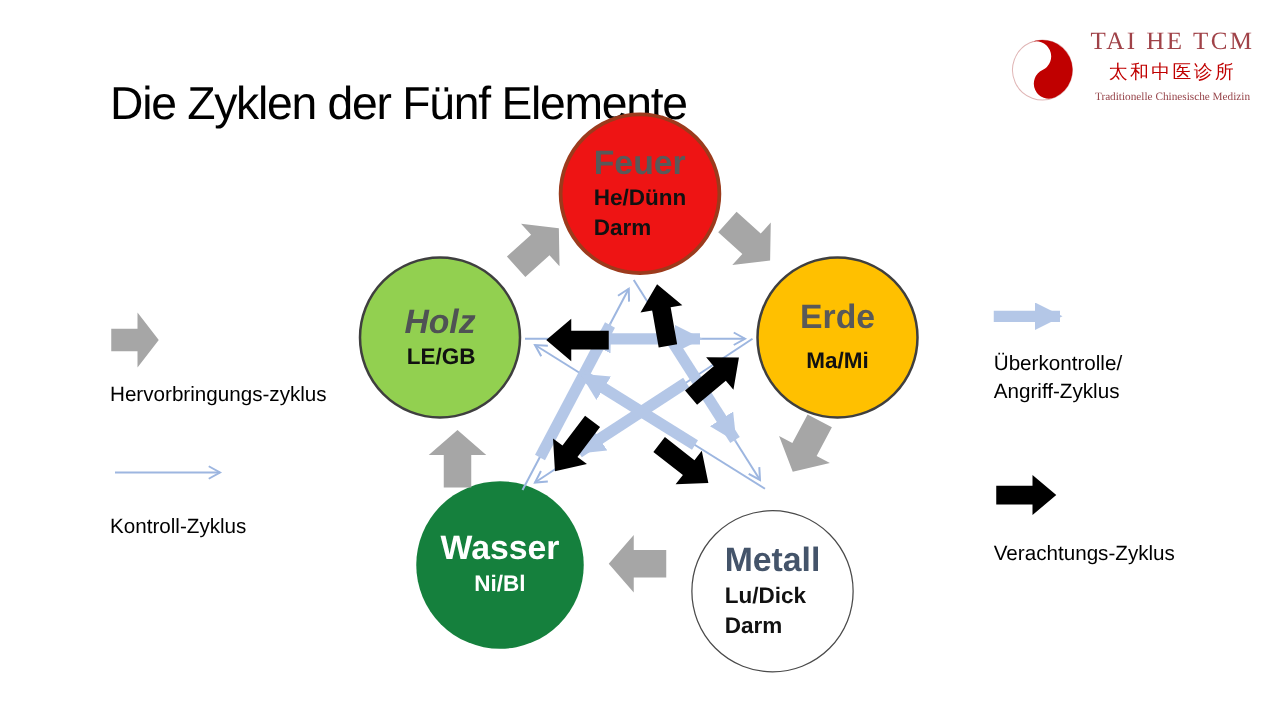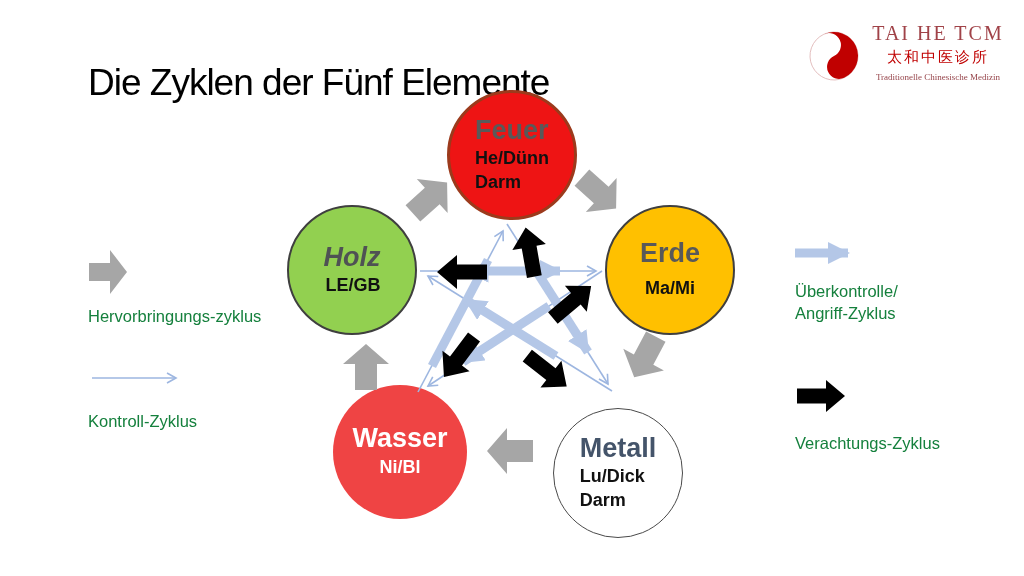--- a/index.html
+++ b/index.html
@@ -27,21 +27,21 @@
   .c-feuer  { left:447px; top:90px;  width:130px; height:130px; border:3px solid; }
   .c-erde   { left:605px; top:205px; width:130px; height:130px; border:2px solid; }
   .c-holz   { left:287px; top:205px; width:130px; height:130px; border:2px solid; }
   .c-wasser { left:333px; top:385px; width:134px; height:134px; }
   .c-metall { left:553px; top:408px; width:130px; height:130px; border:1.5px solid; }
   .etxt { text-align:center; }
   .etxt.left { text-align:left; }
   .ename  { font-size:27px; font-weight:700; line-height:1.05; }
   .eorgans{ font-size:18px; font-weight:700; white-space:pre-line; line-height:1.3; margin-top:3px; }
   
-  .legend-label { position:absolute; font-size:16.5px; color:#15803d; white-space:pre-line; line-height:1.35; }
+  .legend-label { position:absolute; font-size:16.5px; color:#000000; white-space:pre-line; line-height:1.35; }
   .lg-generation { left:88px;  top:305px; }
   .lg-control    { left:88px;  top:410px; }
   .lg-overcontrol{ left:795px; top:280px; }
   .lg-insult     { left:795px; top:432px; }
   
   svg.overlay { position:absolute; left:0; top:0; z-index:3; pointer-events:none; }
   .gen-arrow    { fill:#A6A6A6; }
   .insult-arrow { fill:#000000; }
   .ctl-line   { stroke:#9DB6E0; stroke-width:1.6; fill:none; }
   .over-line  { stroke:#B4C7E7; stroke-width:9;  fill:none; }
@@ -85,21 +85,21 @@
   </div>
 
   <div class="circle c-metall" style="background-color: rgb(255, 255, 255); border-color: rgb(74, 74, 74);">
     <div class="etxt left">
       <div class="ename" style="color: rgb(68, 84, 106);">Metall</div>
       <div class="eorgans" style="color: rgb(17, 17, 17);">Lu/Dick
 Darm</div>
     </div>
   </div>
 
-  <div class="circle c-wasser" style="background-color: #ef4444; border-color: rgb(11, 11, 11); align-items: center;">
+  <div class="circle c-wasser" style="background-color: #15803d; border-color: rgb(11, 11, 11); align-items: center;">
     <div class="etxt">
       <div class="ename" style="color: rgb(255, 255, 255);">Wasser</div>
       <div class="eorgans" style="margin-top: 4px; color: rgb(255, 255, 255);">Ni/Bl</div>
     </div>
   </div>
 
   <div class="circle c-holz" style="background-color: rgb(146, 208, 80); border-color: rgb(63, 63, 63);">
     <div class="etxt">
       <div class="ename" style="color: rgb(79, 82, 84); font-style: italic;">Holz</div>
       <div class="eorgans" style="color: rgb(17, 17, 17); text-align: right;">LE/GB</div>

